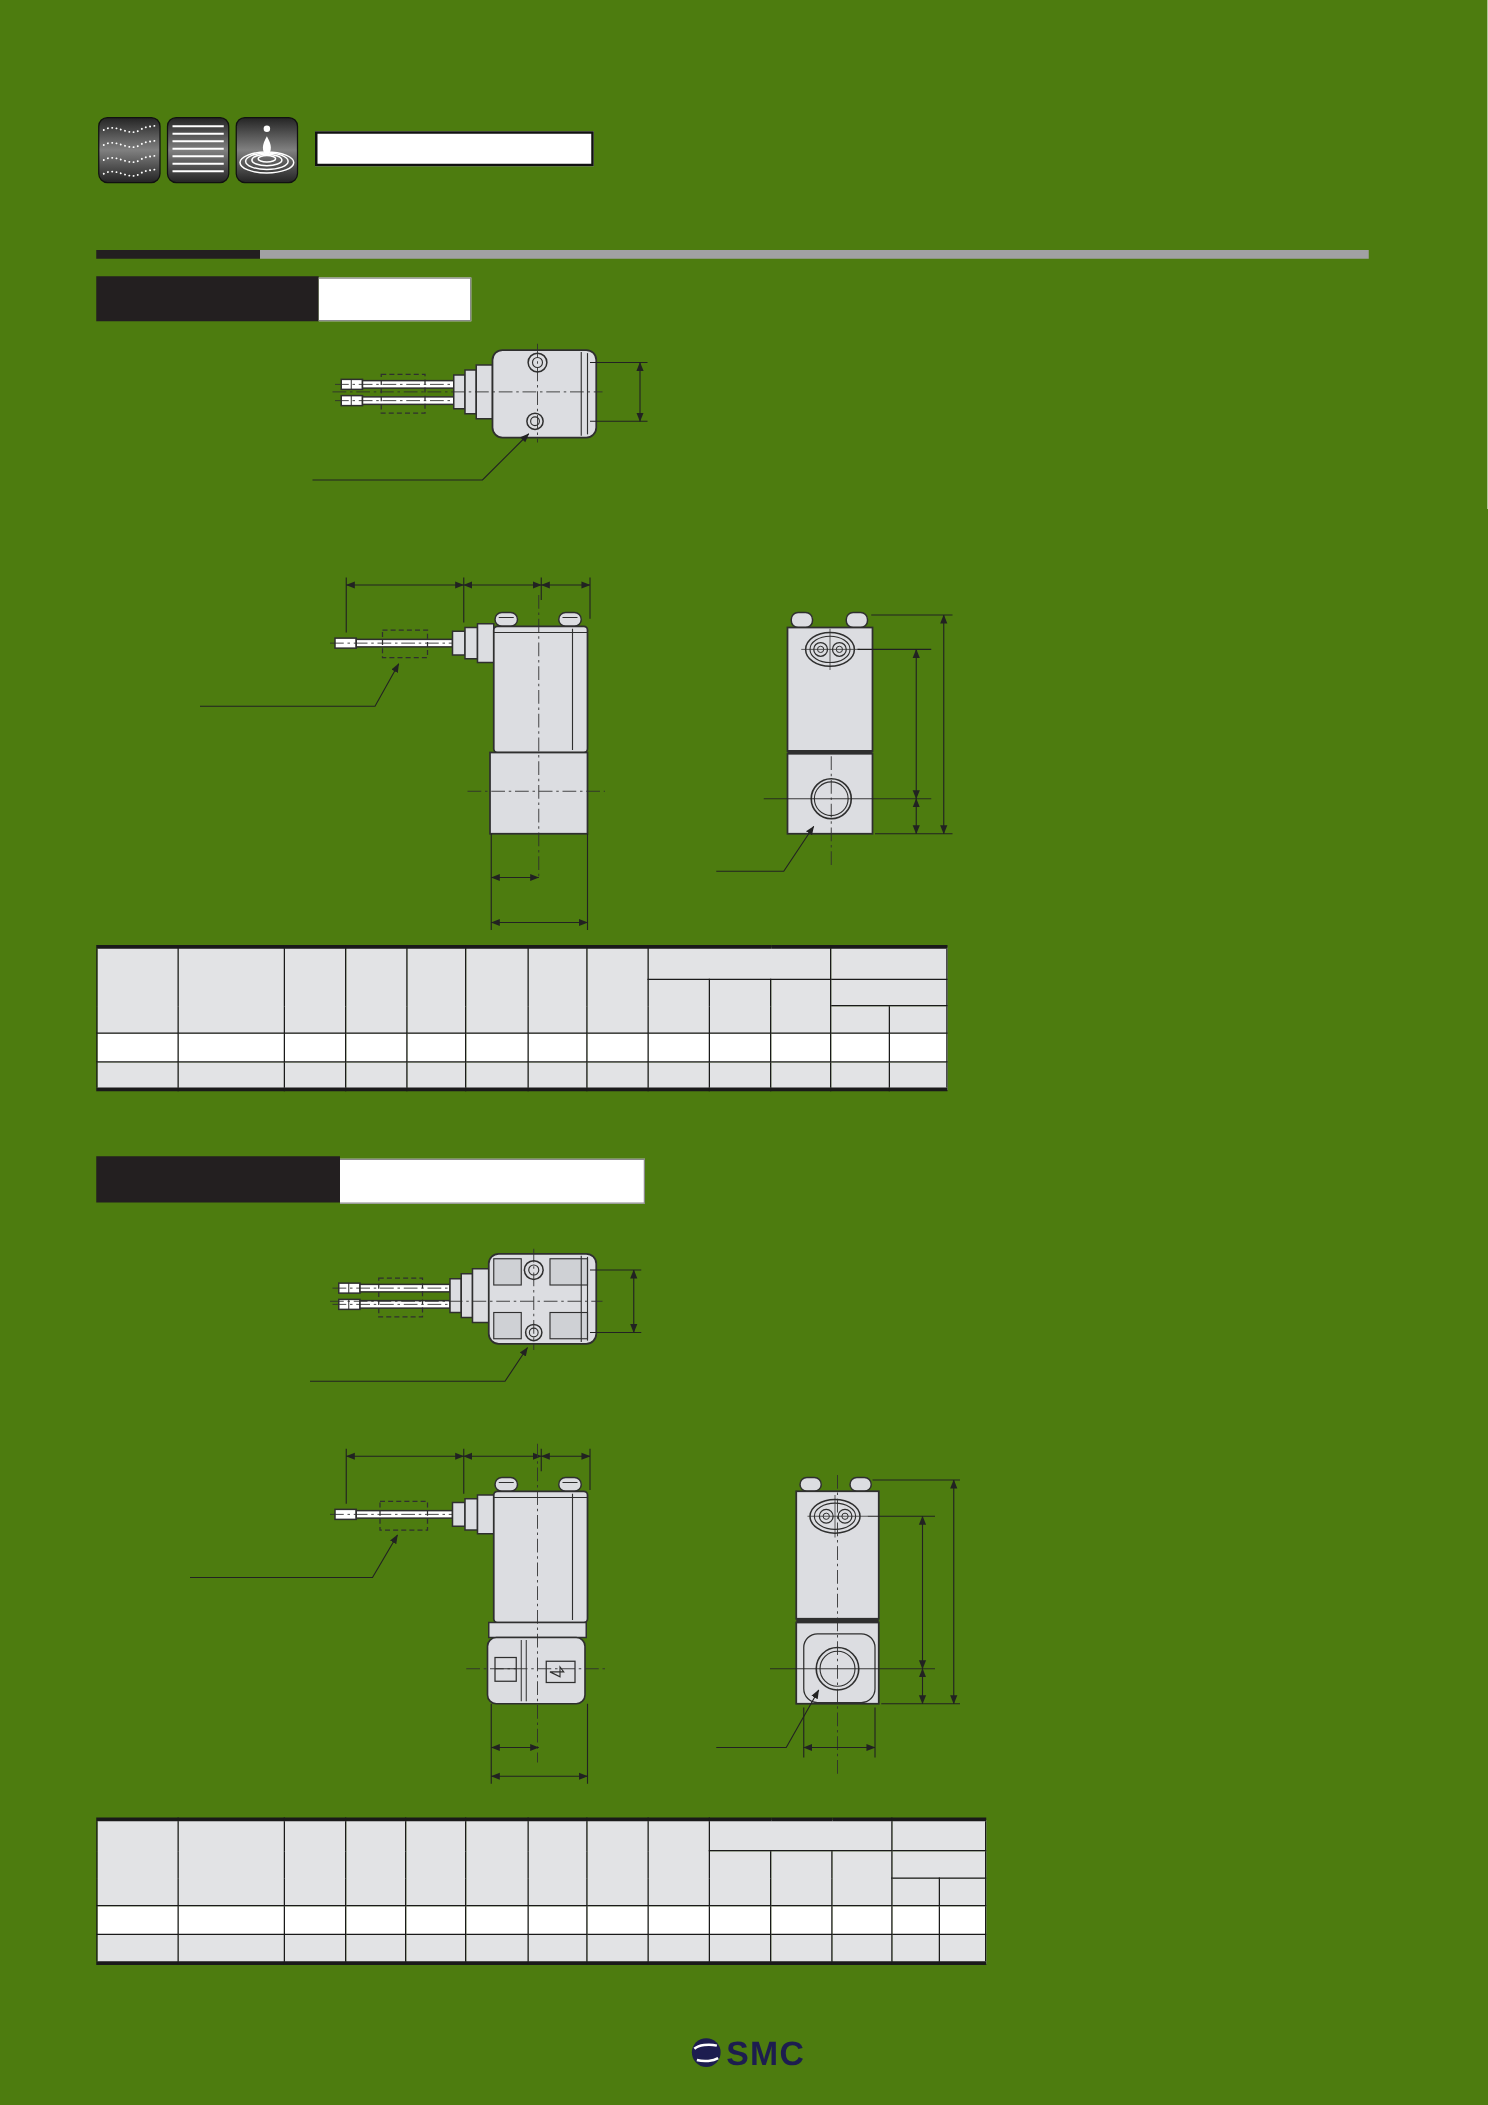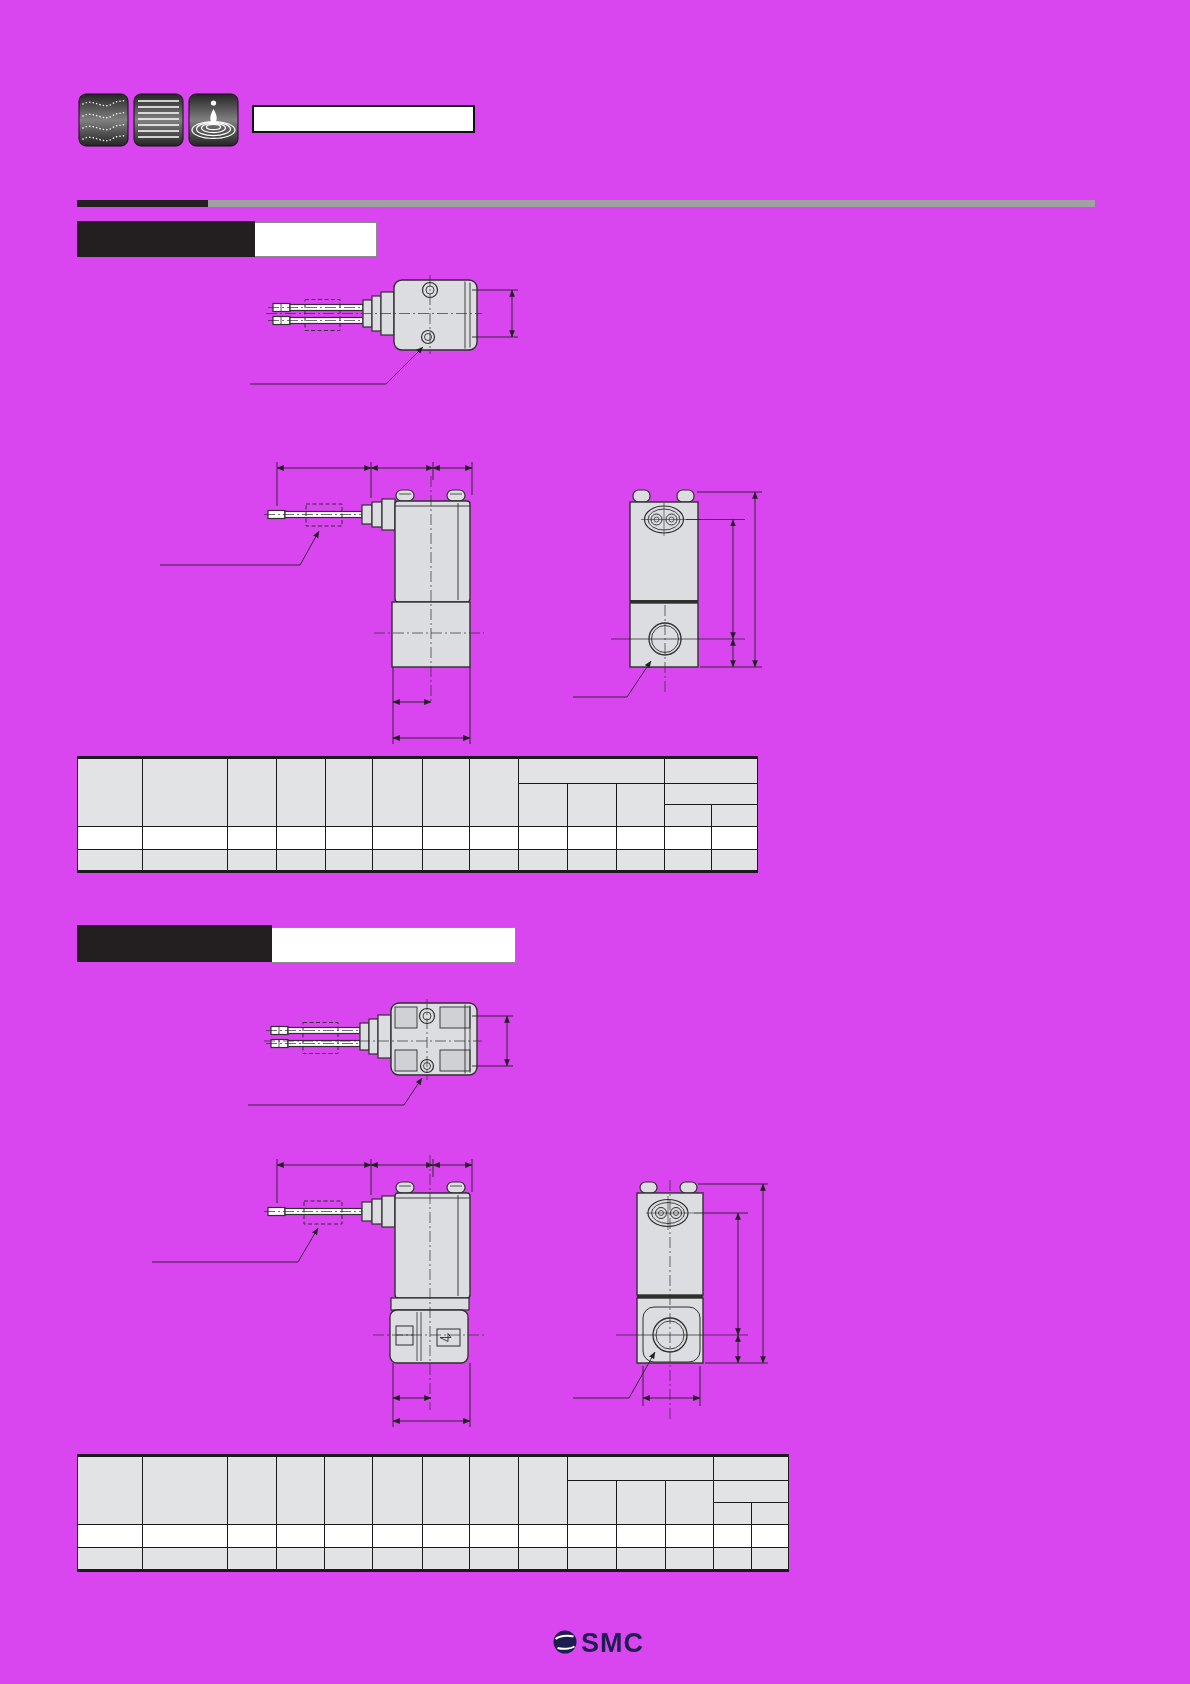--- a/index.html
+++ b/index.html
@@ -1,16 +1,16 @@
 <!DOCTYPE html>
 <html><head>
 <meta charset="utf-8">
 <style>
   html,body{margin:0;padding:0;background:#fff;}
-  .page{position:relative;width:1190px;height:1684px;background:#d946ef;overflow:hidden;
+  .page{position:relative;width:1190px;height:1684px;background:#4d7c0f;overflow:hidden;
         font-family:"Liberation Sans", sans-serif;}
   .abs{position:absolute;}
   
   .title-box{left:252px;top:105px;width:219px;height:24px;border:2.5px solid #111;background:#fff;}
   
   .rule-black{left:77px;top:200px;width:131px;height:7px;background:#231f20;}
   .rule-gray{left:208px;top:200px;width:887px;height:7px;background:#a1a1a4;}
   
   .sec-black{background:#231f20;}
   .sec-white{background:#fff;border:1.5px solid #8a8a8a;border-left:none;}

